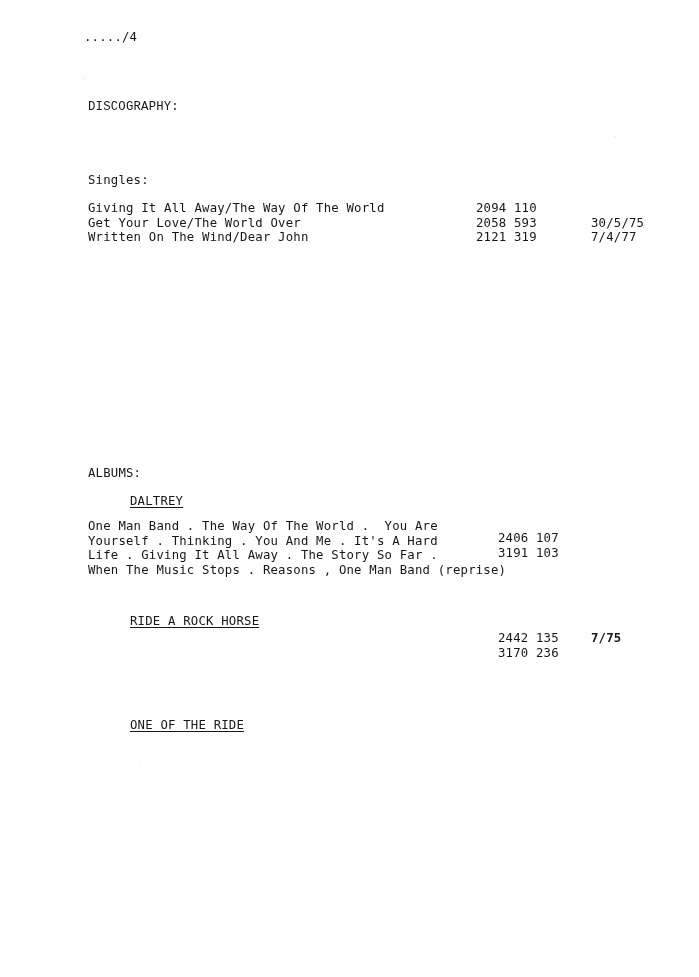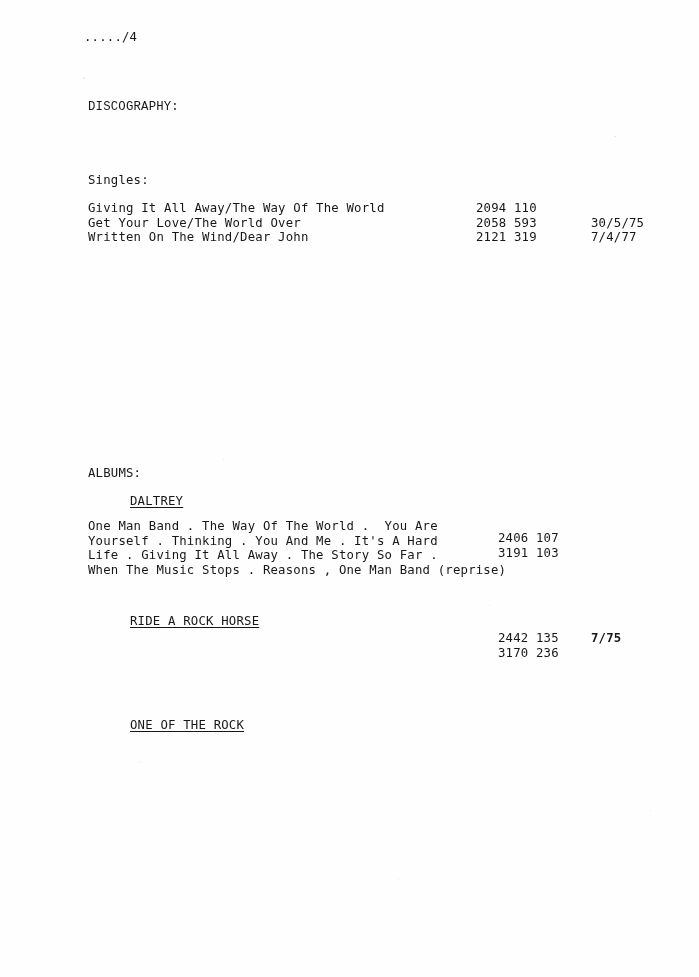--- a/index.html
+++ b/index.html
@@ -165,18 +165,18 @@
   </div>
 
   <div id="album-1" class="album">
     <div class="typed album-title">RIDE A ROCK HORSE</div>
     <div class="typed album-cats">2442 135
 3170 236</div>
     <div class="typed album-date">7/75</div>
   </div>
 
   <div id="album-2" class="album">
-    <div class="typed album-title">ONE OF THE ROCK</div>
+    <div class="typed album-title">ONE OF THE RIDE</div>
     <div class="typed album-cats"></div>
     <div class="typed album-date"></div>
   </div>
 
 </div>
 
 </body></html>

